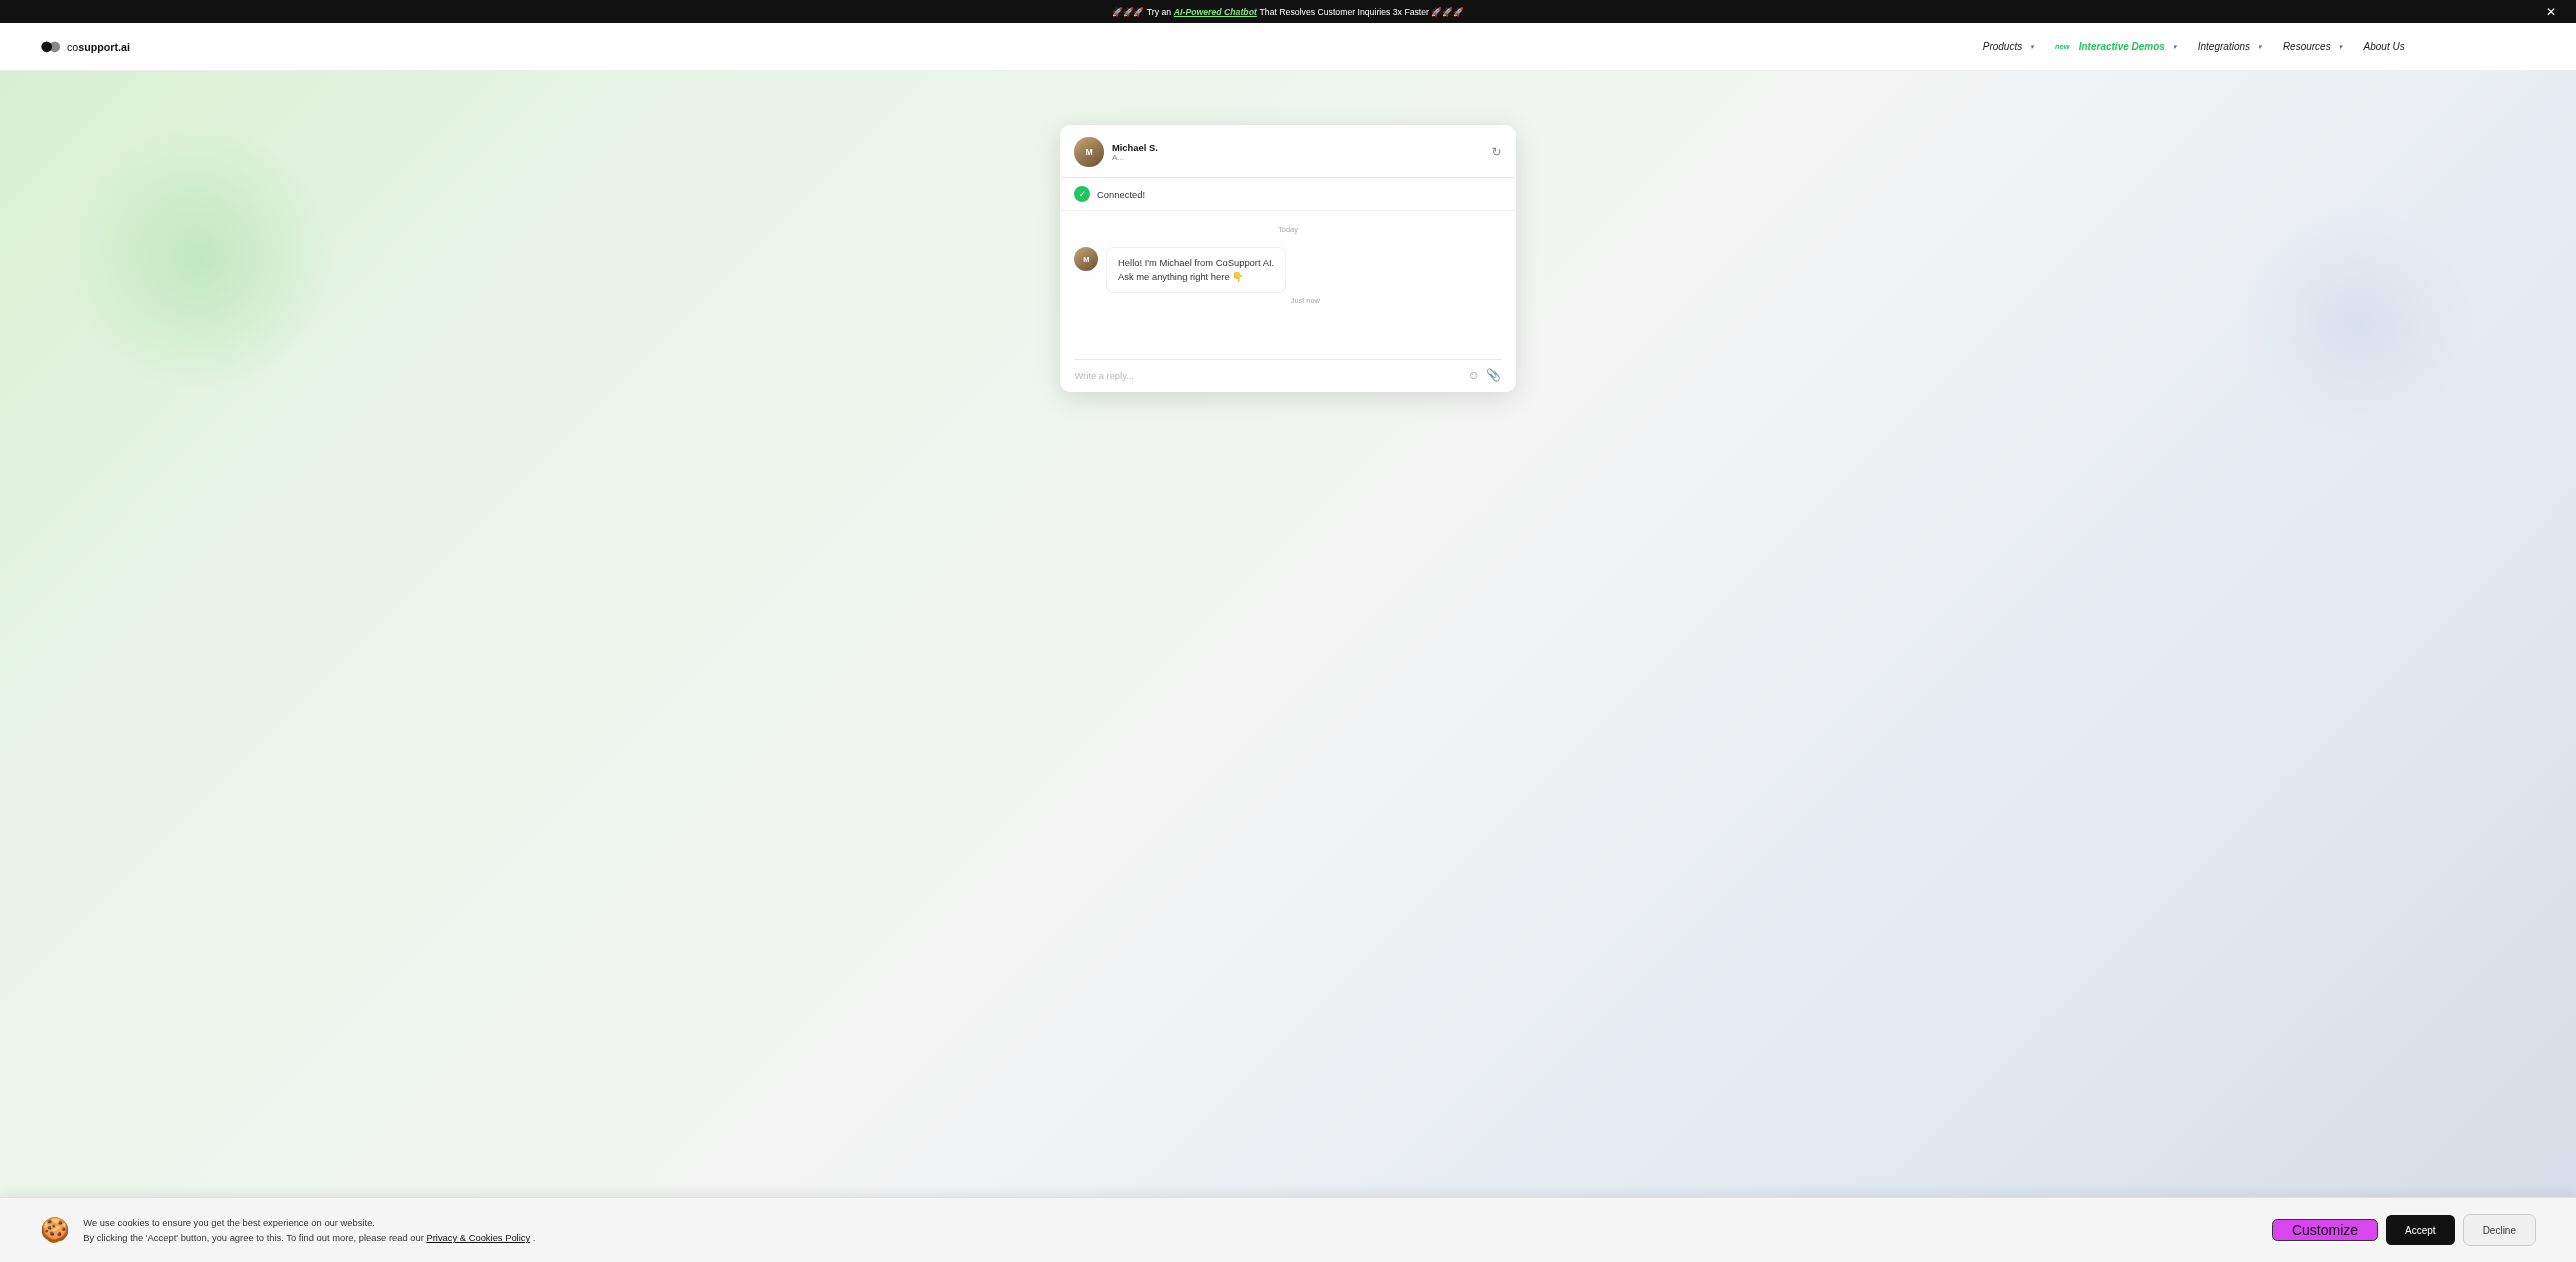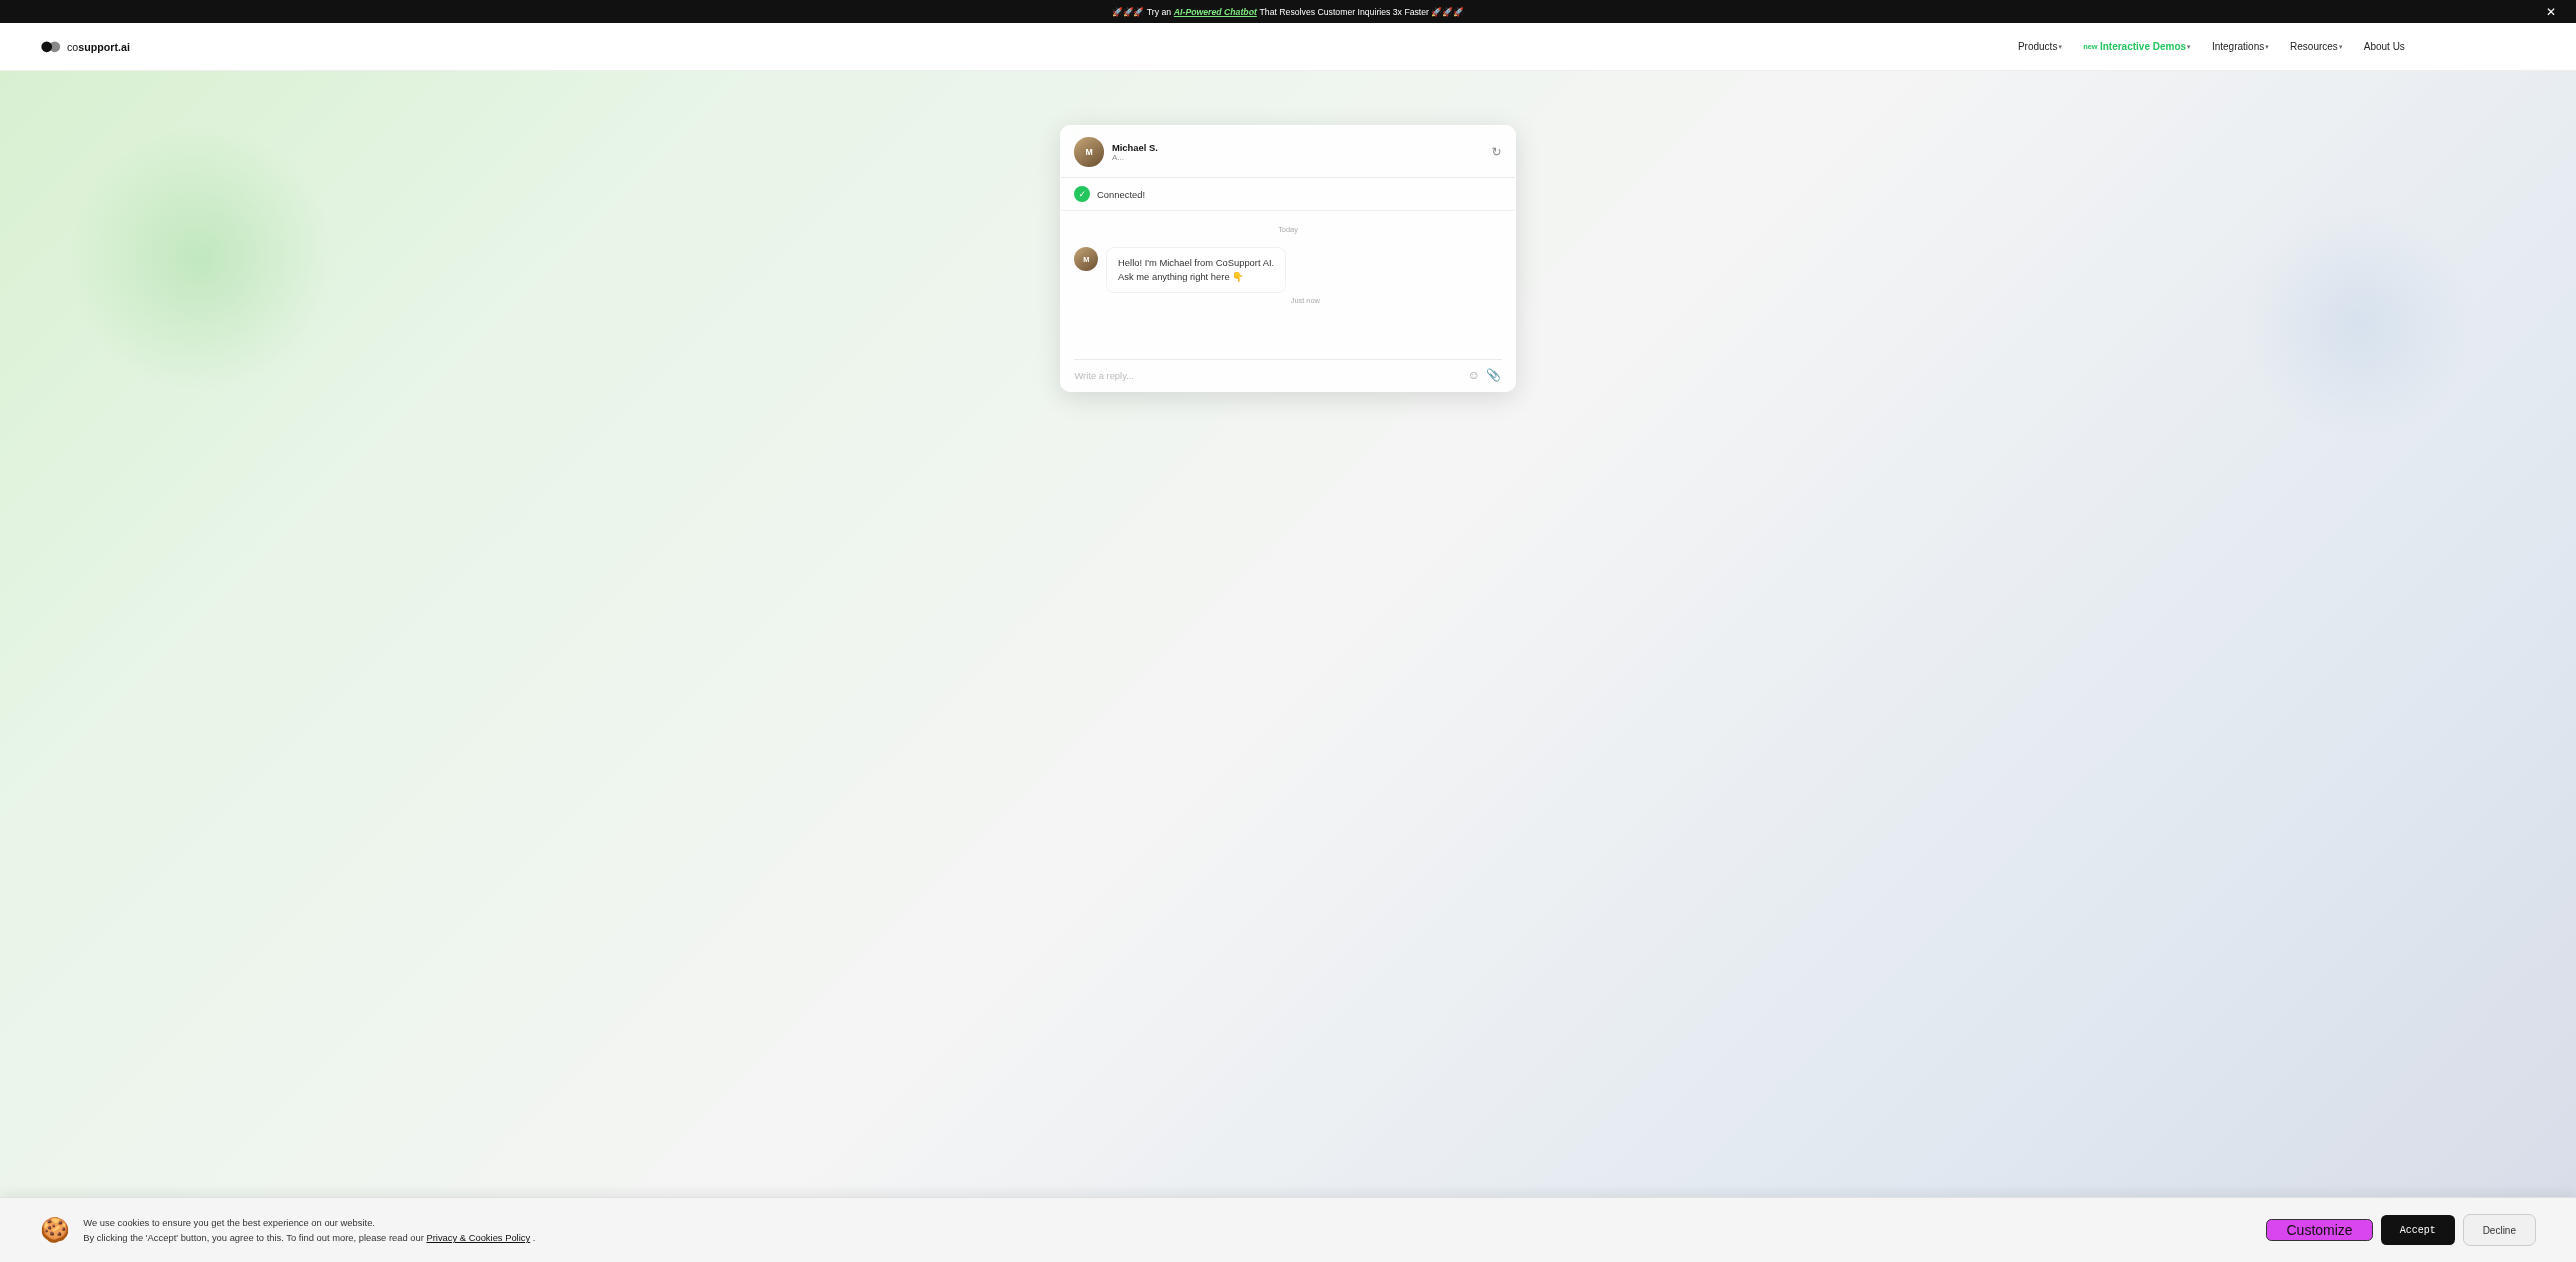--- a/index.html
+++ b/index.html
@@ -74,22 +74,23 @@
     }
     .navbar-nav li a, .navbar-nav li button {
       font-size: 10px;
       color: #222;
       text-decoration: none;
       background: none;
       border: none;
       cursor: pointer;
       display: flex;
       align-items: center;
-      gap: 1px;
+      gap: 8px;
       font-family: inherit;
+      font-style: italic;
     }
     .nav-new-badge {
       font-size: 7.4px;
       color: #22c55e;
       font-weight: 600;
       margin-right: 1.3px;
     }
     .nav-link-interactive {
       color: #22c55e;
       font-weight: 600;
@@ -378,21 +379,21 @@
     }
     .btn-accept {
       padding: 9.4px 19px;
       border: none;
       background: #111;
       border-radius: 5.4px;
       font-size: 10px;
       font-weight: 500;
       cursor: pointer;
       color: #fff;
-      font-family: Liberation Mono, monospace;
+      font-family: Liberation Sans, sans-serif;
     }
     .btn-decline {
       padding: 9.4px 19px;
       border: 1.3px solid #ccc;
       background: #f0f0f0;
       border-radius: 7px;
       font-size: 10px;
       font-weight: 500;
       cursor: pointer;
       color: #333;

